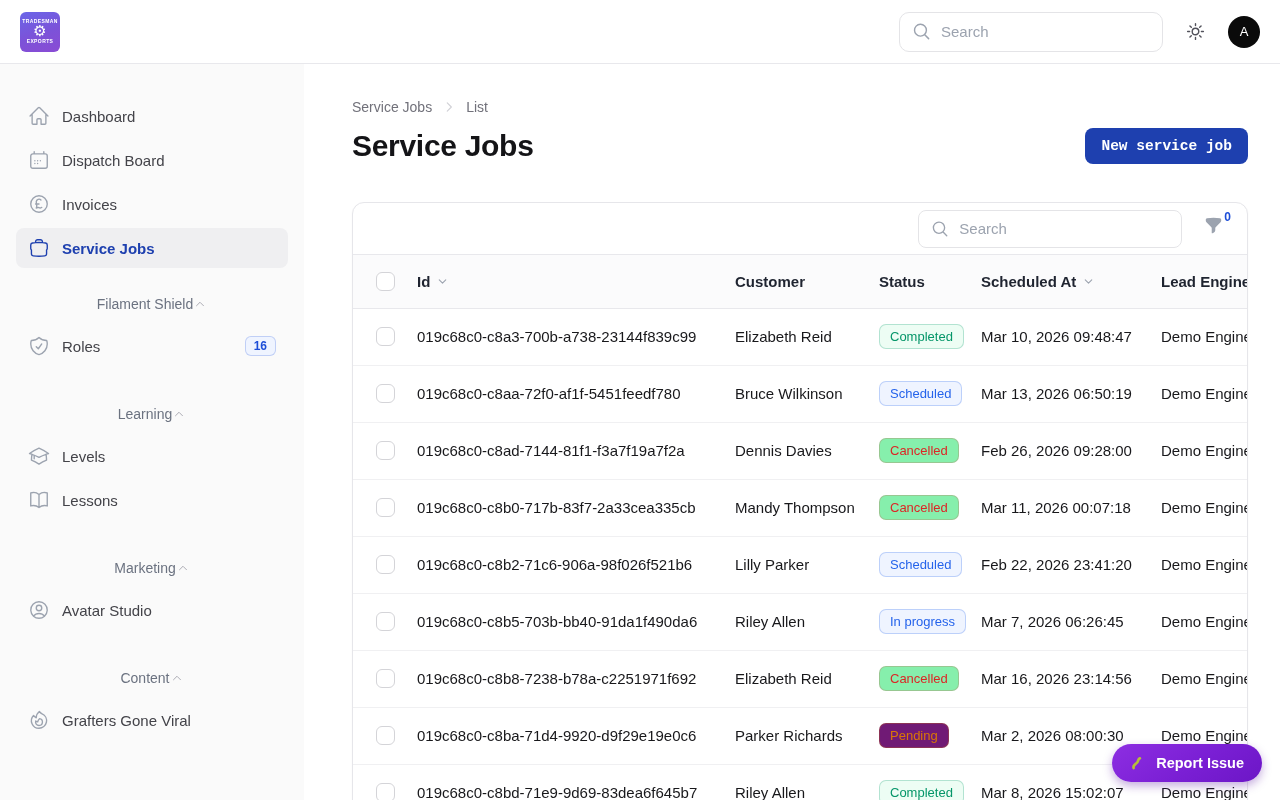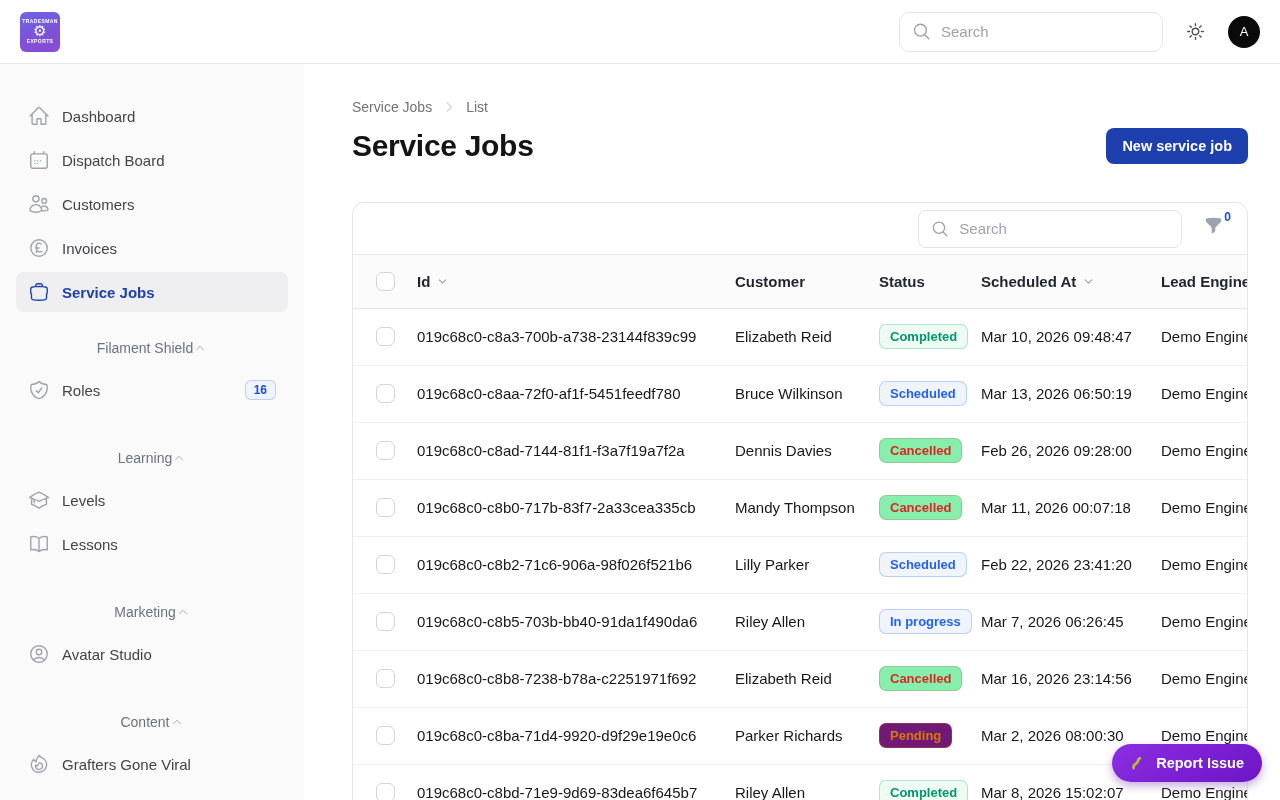--- a/index.html
+++ b/index.html
@@ -76,21 +76,21 @@
 
   
   .breadcrumb { display: flex; align-items: center; gap: 10px; font-size: 14px; color: #71717a; }
   .breadcrumb .crumb-link { cursor: pointer; }
   .breadcrumb .icon { color: #d1d1d6; }
   .title-row { display: flex; align-items: center; justify-content: space-between; margin-top: 13px; }
   .page-title { font-size: 30px; font-weight: 700; color: #141417; letter-spacing: -0.3px; }
   .primary-btn {
     background: #1e40af; color: #fff; border: none; border-radius: 8px; height: 36px;
     padding: 0 16px; font-size: 14.5px; font-weight: 600; cursor: pointer;
-    font-family: Liberation Sans, sans-serif;
+    font-family: Liberation Mono, monospace;
   }
 
   
   .card {
     margin-top: 38px; background: #fff; border: 1px solid #e6e6ea; border-radius: 12px;
     box-shadow: 0 1px 2px rgba(0,0,0,0.04); overflow: hidden; height: 640px;
   }
   .card-toolbar {
     height: 52px; display: flex; align-items: center; justify-content: flex-end;
     gap: 22px; padding: 0 16px 0 12px; border-bottom: 1px solid #e8e8ec;
@@ -108,21 +108,21 @@
   .th-inner { display: inline-flex; align-items: center; gap: 6px; cursor: pointer; }
   .sort-icon { color: #9ca3af; }
   tbody tr { height: 57px; border-bottom: 1px solid #f0f0f2; cursor: pointer; }
   td { font-size: 15px; color: #18181b; white-space: nowrap; overflow: hidden; }
   .cb {
     appearance: none; -webkit-appearance: none; width: 19px; height: 19px;
     border: 1px solid #d4d4d8; border-radius: 6px; background: #fff; cursor: pointer;
     display: block; margin-left: 23px;
   }
   .badge {
-    display: inline-block; font-size: 13px; font-weight: 700; padding: 3px 10px;
+    display: inline-block; font-size: 13px; font-weight: 400; padding: 3px 10px;
     border-radius: 7px; line-height: 1.35;
   }
   .badge-success { color: #059669; background: #edfdf4; border: 1px solid rgba(5,150,105,0.25); }
   .badge-info    { color: #2563eb; background: #eff4ff; border: 1px solid rgba(37,99,235,0.25); }
   .badge-danger  { color: #dc2626; background: #86efac; border: 1px solid rgba(220,38,38,0.20); }
   .badge-warning { color: #d97706; background: #701a75; border: 1px solid rgba(217,119,6,0.28); }
 
   
   .report-btn {
     position: fixed; right: 18px; bottom: 18px; height: 38px; border: none; cursor: pointer;
@@ -179,28 +179,20 @@
           <span class="icon">
             <svg width="22" height="22" viewBox="0 0 24 24" fill="none" stroke="currentColor" stroke-width="1.5" stroke-linecap="round" stroke-linejoin="round">
               <path d="M6.75 3v2.25M17.25 3v2.25M3 18.75V7.5a2.25 2.25 0 012.25-2.25h13.5A2.25 2.25 0 0121 7.5v11.25m-18 0A2.25 2.25 0 005.25 21h13.5A2.25 2.25 0 0021 18.75M7.5 12.75h.01M10.5 12.75h.01M13.5 12.75h.01M7.5 15.75h.01M10.5 15.75h.01"></path>
             </svg>
           </span>
           <span class="side-label">Dispatch Board</span>
         </a>
         <a class="side-item">
           <span class="icon">
             <svg width="22" height="22" viewBox="0 0 24 24" fill="none" stroke="currentColor" stroke-width="1.5" stroke-linecap="round" stroke-linejoin="round">
-              <path d="M15 19.128a9.38 9.38 0 002.625.372 9.337 9.337 0 004.121-.952 4.125 4.125 0 00-7.533-2.493M15 19.128v-.003c0-1.113-.285-2.16-.786-3.07M15 19.128v.106A12.318 12.318 0 018.624 21c-2.331 0-4.512-.645-6.374-1.766l-.001-.109a6.375 6.375 0 0111.964-3.07M12 6.375a3.375 3.375 0 11-6.75 0 3.375 3.375 0 016.75 0zm8.25 2.25a2.625 2.625 0 11-5.25 0 2.625 2.625 0 015.25 0z"></path>
-            </svg>
-          </span>
-          <span class="side-label">Customers</span>
-        </a>
-        <a class="side-item">
-          <span class="icon">
-            <svg width="22" height="22" viewBox="0 0 24 24" fill="none" stroke="currentColor" stroke-width="1.5" stroke-linecap="round" stroke-linejoin="round">
               <path d="M14.121 7.629A3 3 0 009.017 9.43c-.023.212-.002.425.028.636l.506 3.541a4.5 4.5 0 01-.43 2.65L9 16.5l1.539-.513a2.25 2.25 0 011.422 0l.655.218a2.25 2.25 0 001.718-.122L15 15.75M8.25 12H12m9 0a9 9 0 11-18 0 9 9 0 0118 0z"></path>
             </svg>
           </span>
           <span class="side-label">Invoices</span>
         </a>
         <a class="side-item active">
           <span class="icon">
             <svg width="22" height="22" viewBox="0 0 24 24" fill="none" stroke="currentColor" stroke-width="1.5" stroke-linecap="round" stroke-linejoin="round">
               <path d="M20.25 14.15v4.25c0 1.094-.787 2.036-1.872 2.18-2.087.277-4.216.42-6.378.42s-4.291-.143-6.378-.42c-1.085-.144-1.872-1.086-1.872-2.18v-4.25m16.5 0a2.18 2.18 0 00.75-1.661V8.706c0-1.081-.768-2.015-1.837-2.175a48.1 48.1 0 00-3.413-.387m-12 8.006a2.18 2.18 0 01-.75-1.661V8.706c0-1.081.768-2.015 1.837-2.175a48.1 48.1 0 013.413-.387m7.5 0V5.25A2.25 2.25 0 0013.5 3h-3a2.25 2.25 0 00-2.25 2.25v.894m7.5 0a48.7 48.7 0 00-7.5 0"></path>
             </svg>

